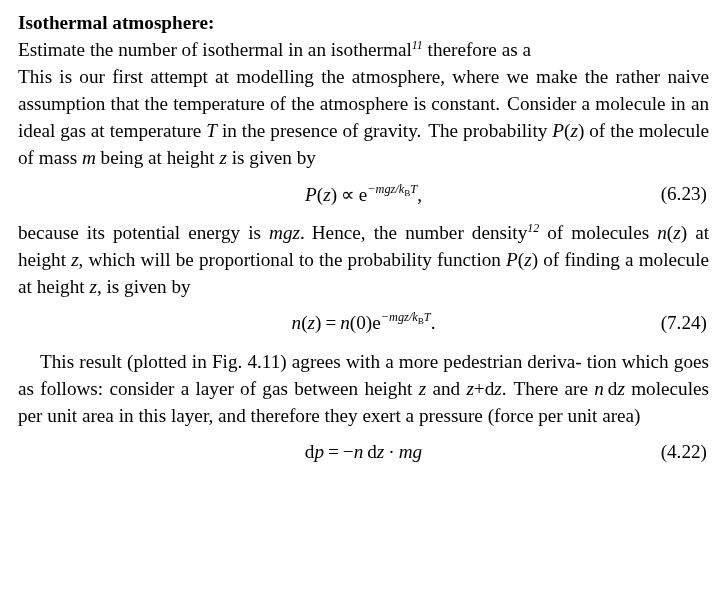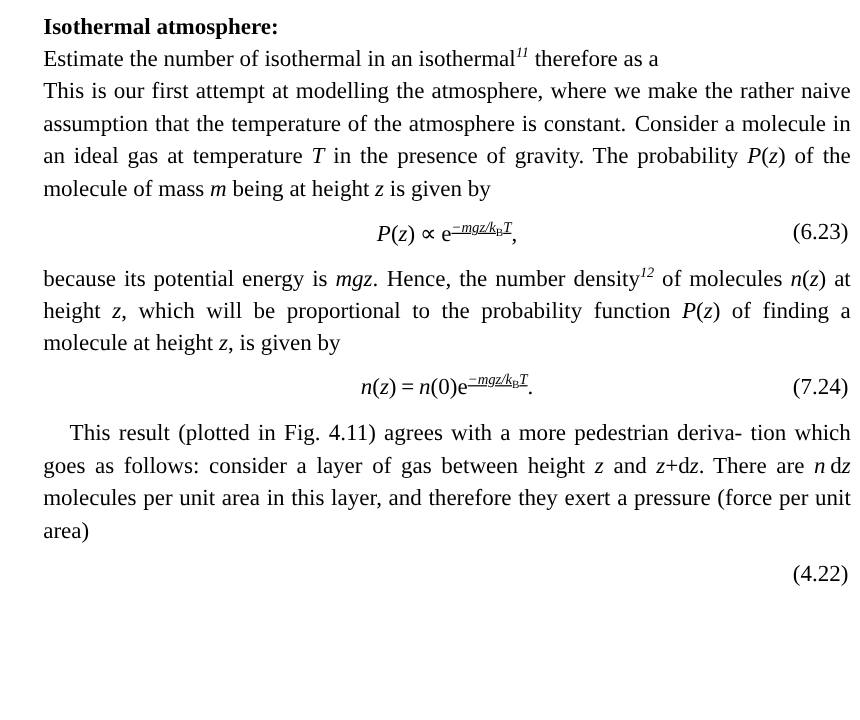--- a/index.html
+++ b/index.html
@@ -11,21 +11,21 @@
     width: 717px;
     height: 600px;
     font-family: "Liberation Serif", serif;
     color: #000000;
     overflow: hidden;
   }
   .page {
     position: relative;
     width: 717px;
     height: 600px;
-    padding: 10px 8px 0 36px;
+    padding: 10px 8px 0 18px;
     box-sizing: border-box;
   }
   .block {
     font-size: 19.2px;
     line-height: 1.405;
     text-align: justify;
     text-justify: inter-word;
   }
   .head-line {
     font-size: 19.2px;
@@ -68,21 +68,20 @@
   .mathvar {
     font-style: italic;
   }
   .up {
     font-style: normal;
   }
   sup {
     font-size: 0.64em;
     vertical-align: super;
     line-height: 0;
-    text-decoration: underline;
   }
   sub {
     font-size: 0.64em;
     vertical-align: sub;
     line-height: 0;
   }
   .supnum {
     font-size: 0.62em;
     vertical-align: super;
     line-height: 0;
@@ -136,16 +135,19 @@
   </div>
 
   <div class="block para indent">
     This result (plotted in Fig. 4.11) agrees with a more pedestrian deriva-
     tion which goes as follows: consider a layer of gas between height <span class="mathvar">z</span> and
     <span class="mathvar">z</span>+<span class="up">d</span><span class="mathvar">z</span>.<span class="spwide"></span>There are <span class="mathvar">n</span><span class="sp"></span><span class="up">d</span><span class="mathvar">z</span> molecules per unit area in this layer, and therefore
     they exert a pressure (force per unit area)
   </div>
 
   <div class="eqline">
+    <span class="eqbody">
+      <span class="up">d</span><span class="mathvar">p</span><span class="sp"></span>=<span class="sp"></span>−<span class="mathvar">n</span><span class="sp"></span><span class="up">d</span><span class="mathvar">z</span><span class="sp"></span>·<span class="sp"></span><span class="mathvar">mg</span>
+    </span>
     <span class="eqnum">(4.22)</span>
   </div>
 
 </div>
 
 </body></html>

